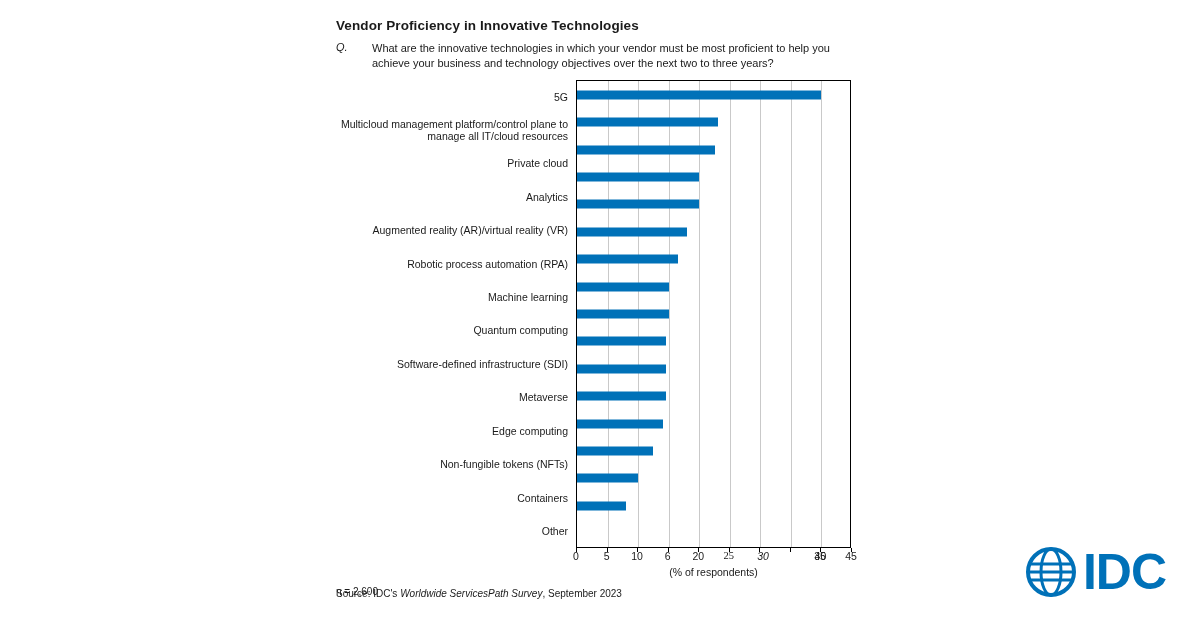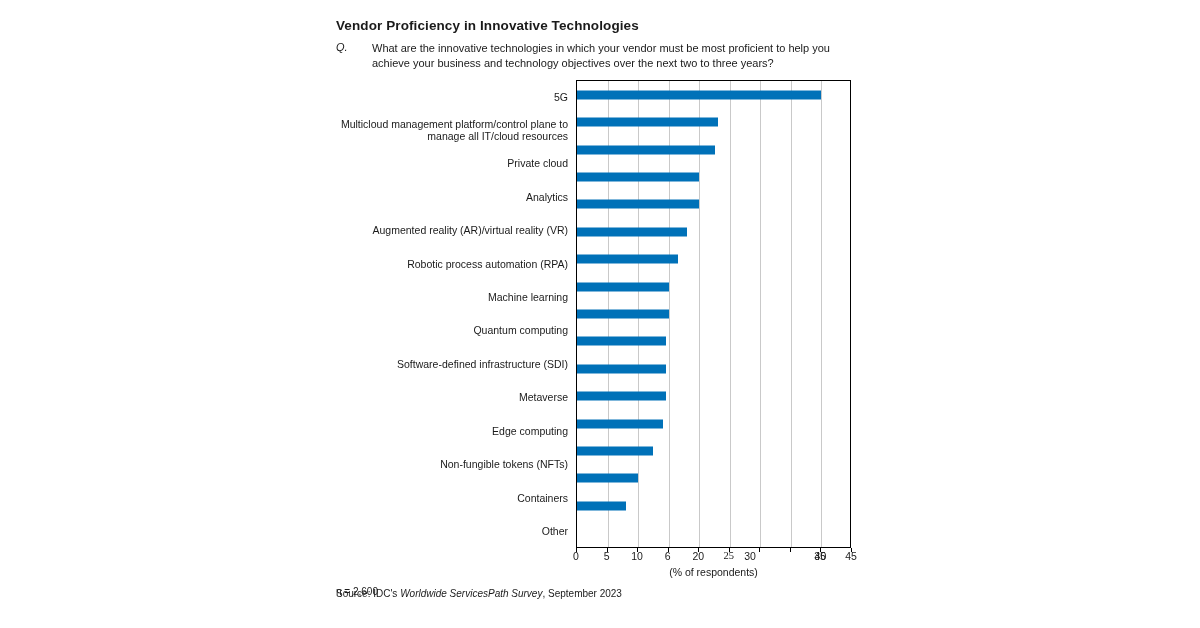--- a/index.html
+++ b/index.html
@@ -307,25 +307,37 @@
         <div class="tickmark" style="left: 484.444px;"></div>
         <div class="tickmark" style="left: 515px;"></div>
       </div>
     <div class="xticks" id="xticks">
         <div class="xtick" style="left: 0px;">0</div>
         <div class="xtick" style="left: 30.5556px;">5</div>
         <div class="xtick" style="left: 61.1111px;">10</div>
         <div class="xtick" style="left: 91.6667px;">6</div>
         <div class="xtick" style="left: 122.222px;">20</div>
         <div class="xtick" style="left: 152.778px; font-family: Liberation Serif, serif;">25</div>
-        <div class="xtick" style="left: 174px;">30</div>
+        <div class="xtick" style="left: 187px; font-style: italic;">30</div>
         <div class="xtick" style="left: 196px; margin-left: 48px;">35</div>
         <div class="xtick" style="left: 244.444px;">40</div>
         <div class="xtick" style="left: 275px;">45</div>
       </div>
     <div class="xlabel">(% of respondents)</div>
   </div>
 
   <div class="note-n">n = 2,600</div>
   <div class="note-source"><span>Source: IDC's </span><span class="ital">Worldwide ServicesPath Survey</span><span>, September 2023</span></div>
 
+  <div class="logo">
+    <div class="logo-mark">
+      <svg width="52" height="52" viewBox="0 0 52 52" aria-hidden="true">
+        <circle cx="26" cy="26" r="23" fill="none" stroke="#0071b8" stroke-width="4"></circle>
+        <ellipse cx="26" cy="26" rx="10" ry="23" fill="none" stroke="#0071b8" stroke-width="3"></ellipse>
+        <line x1="3" y1="18" x2="49" y2="18" stroke="#0071b8" stroke-width="3"></line>
+        <line x1="3" y1="26" x2="49" y2="26" stroke="#0071b8" stroke-width="3"></line>
+        <line x1="3" y1="34" x2="49" y2="34" stroke="#0071b8" stroke-width="3"></line>
+      </svg>
+    </div>
+    <div class="logo-text">IDC</div>
+  </div>
 
 </div>
 
 </body></html>

